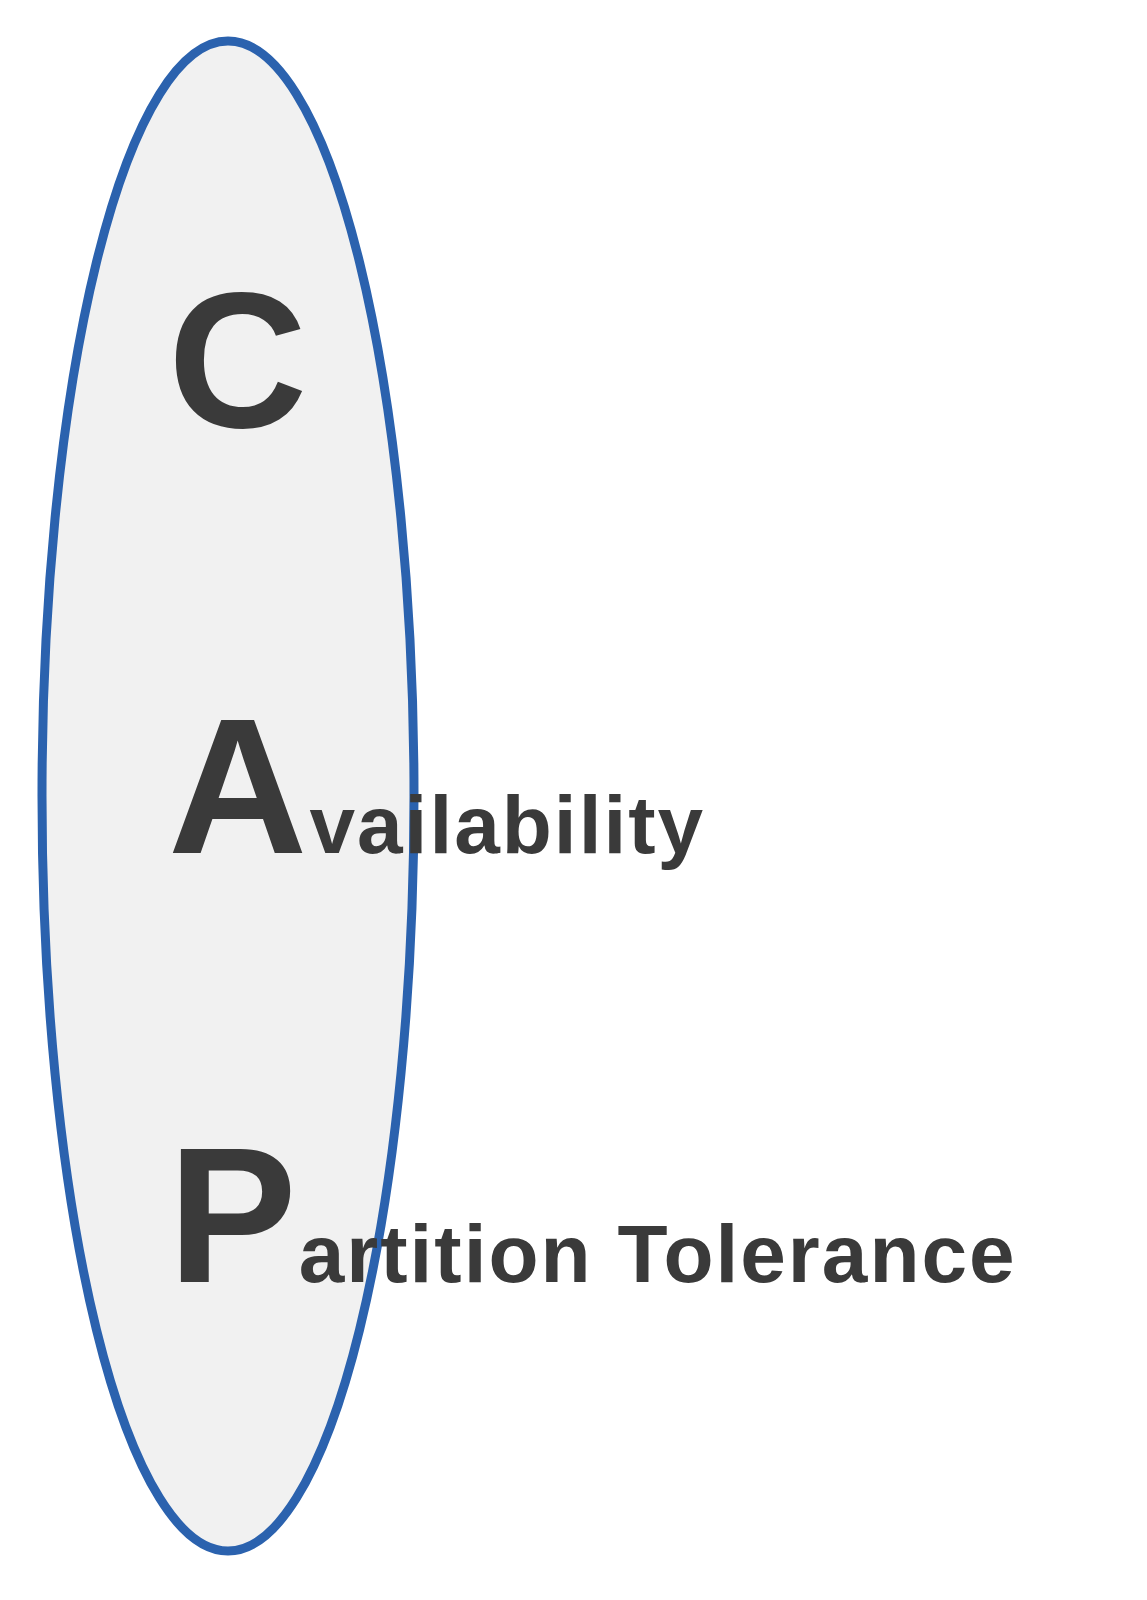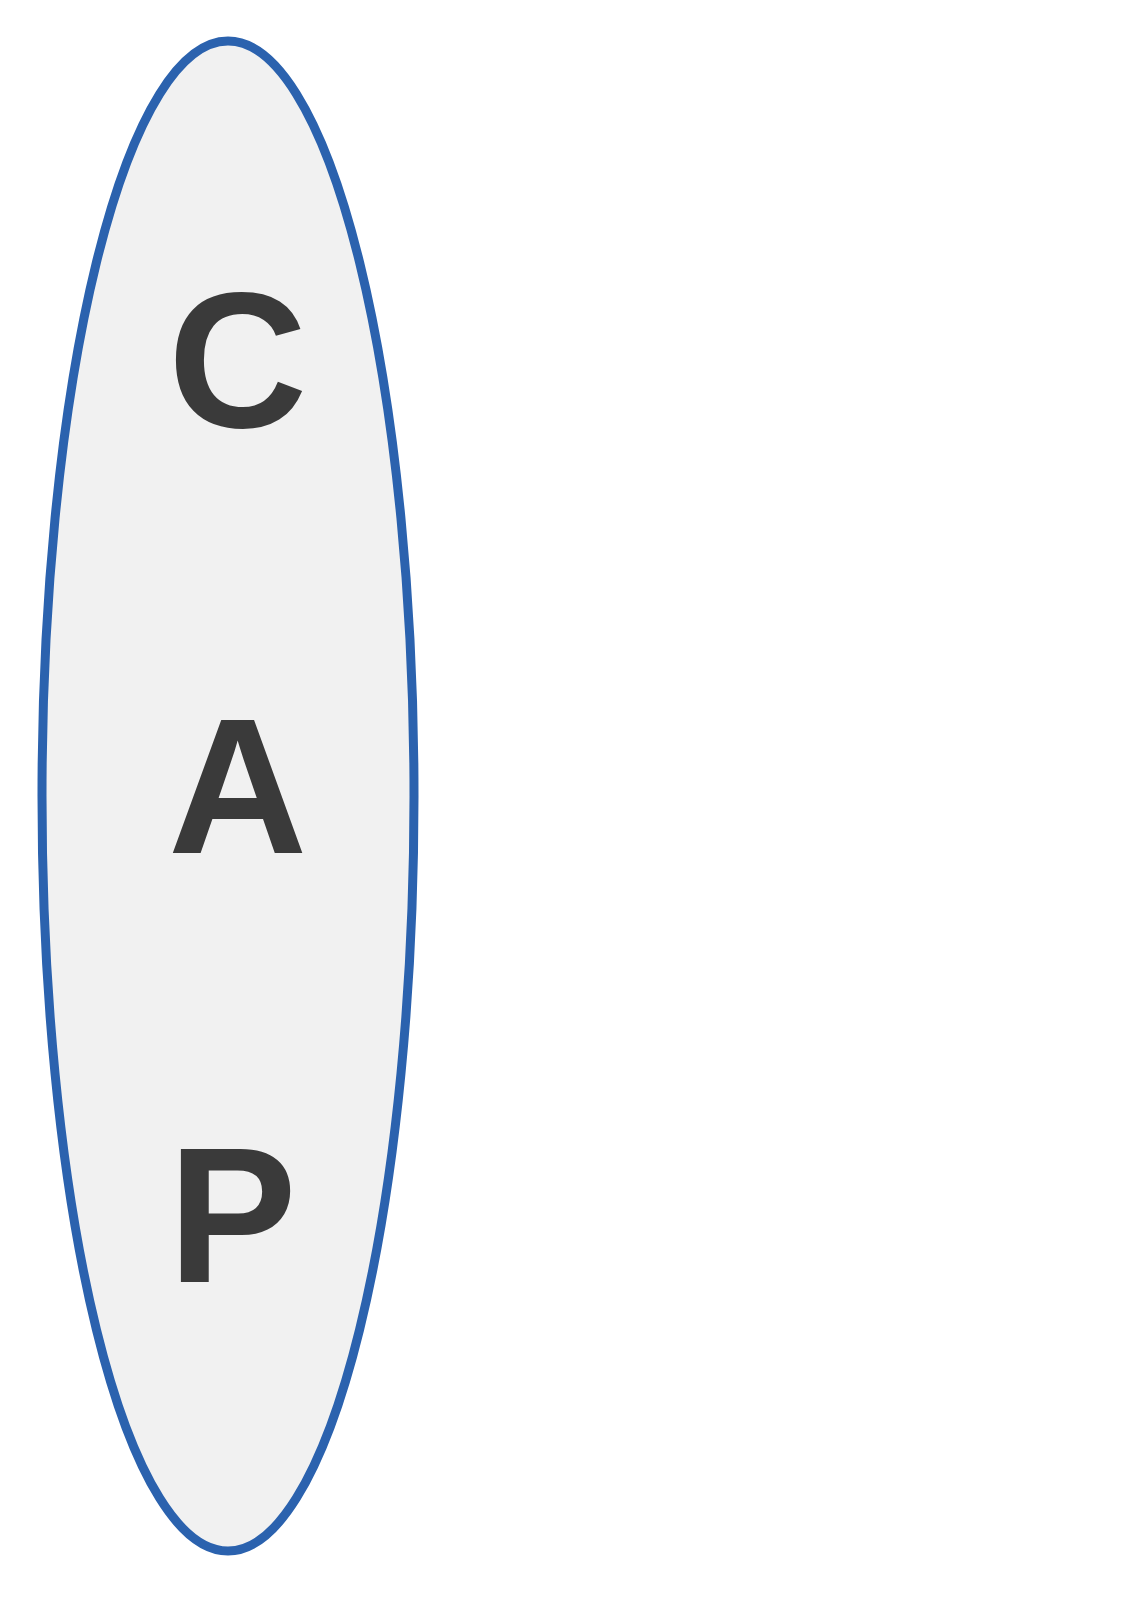--- a/index.html
+++ b/index.html
@@ -51,19 +51,21 @@
   <svg class="ellipse-svg" width="1147" height="1600" viewBox="0 0 1147 1600" aria-hidden="true">
     <ellipse cx="228" cy="796" rx="186" ry="755" stroke-width="9" fill="#f1f1f1" stroke="#2b62ae"></ellipse>
   </svg>
 
   <div class="row row-1">
     <span class="big-letter">C</span>
   </div>
 
   <div class="row row-2">
     <span class="big-letter">A</span>
+      <span class="word-rest">vailability</span>
   </div>
 
   <div class="row row-3">
     <span class="big-letter">P</span>
+      <span class="word-rest">artition Tolerance</span>
   </div>
 
 </div>
 
 </body></html>

